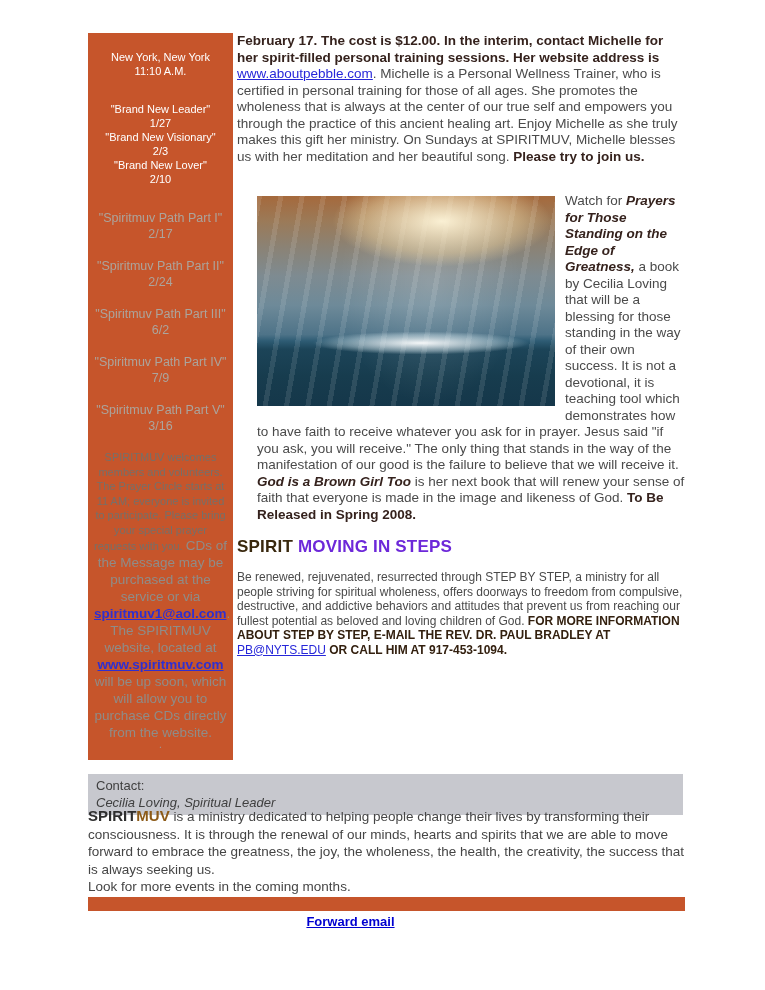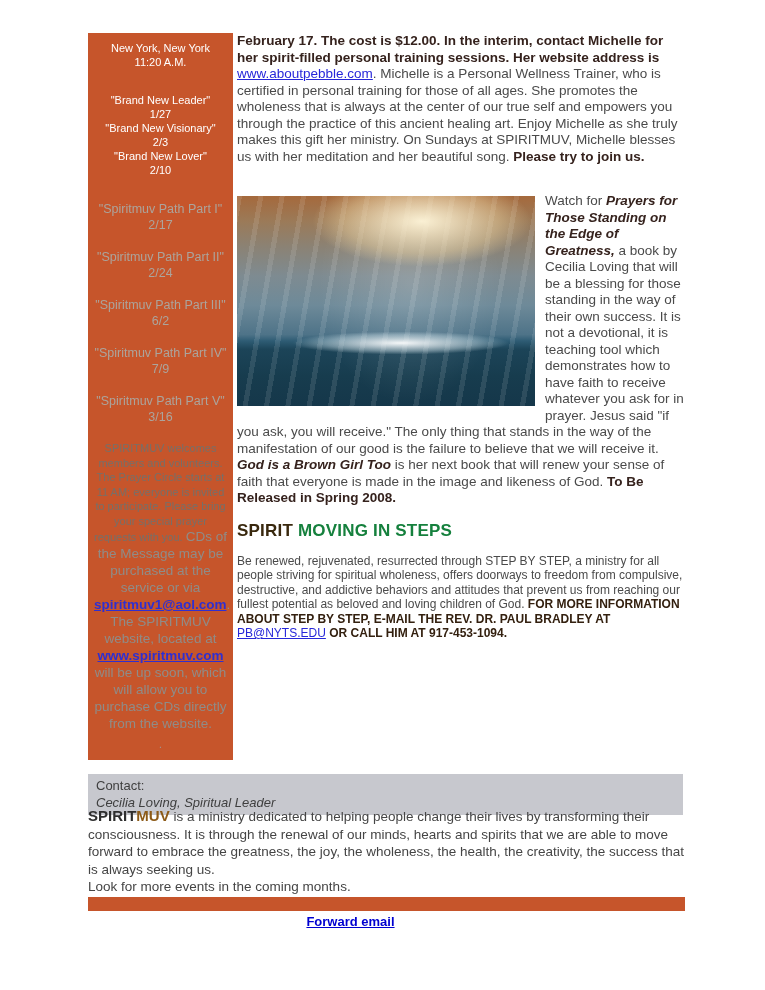--- a/index.html
+++ b/index.html
@@ -7,21 +7,21 @@
   body { font-family:"Liberation Sans", sans-serif; }
   #page { position:relative; width:765px; height:990px; background:#fff; overflow:hidden; }
 
   
   .sidebar {
     position:absolute; left:88px; top:33px; width:145px; height:727px;
     background:#C6552B; text-align:center; overflow:hidden;
     padding:6px 6px 0 6px;
   }
   .sb-white { color:#ffffff; font-size:11px; line-height:14px; }
-  .sb-loc { margin-top:2px; }
+  .sb-loc { margin-top:11px; }
   .sb-events { margin-top:24px; color:#ffffff; font-size:11px; line-height:14px; }
   .sb-path { margin-top:24px; color:#ACA49C; font-size:12.5px; line-height:16px; }
   .sb-path .path-item { margin-bottom:16px; }
   .sb-para { color:#75706A; font-size:11px; line-height:14.5px; }
   .sb-big { color:#8F8C88; font-size:13.5px; line-height:17px; }
   .sb-link { color:#2F2FD0; font-weight:bold; text-decoration:underline; font-size:13.5px; }
   .sb-dot { position:absolute; bottom:10px; left:0; right:0; text-align:center; color:#9c9c9c; font-size:10px; }
 
   
   .main { position:absolute; left:237px; top:33px; width:448px; }
@@ -32,25 +32,25 @@
 
   .photo {
     float:left; width:298px; height:210px; margin:3px 10px 3px 0;
     background:
       radial-gradient(ellipse 150px 16px at 55% 70%, rgba(255,255,255,0.95), rgba(224,238,243,0.40) 50%, rgba(224,238,243,0) 72%),
       radial-gradient(ellipse 140px 58px at 62% 12%, rgba(255,246,218,0.95), rgba(238,214,164,0.45) 55%, rgba(238,214,164,0) 78%),
       radial-gradient(ellipse 130px 170px at 58% 42%, rgba(255,255,255,0.16), rgba(255,255,255,0) 70%),
       repeating-linear-gradient(100deg, rgba(255,255,255,0.10) 0px, rgba(255,255,255,0.10) 5px, rgba(255,255,255,0) 5px, rgba(255,255,255,0) 21px),
       linear-gradient(180deg, #A5693C 0%, #9B7A58 12%, #8B8274 24%, #7E8B91 38%, #6E8A99 52%, #4E7388 66%, #2E5C74 69%, #1C4458 73%, #173C4E 86%, #15374A 100%);
   }
-  .book-para { margin-top:28px; }
+  .book-para { margin-top:28px;margin-left:20px; }
 
   .steps-head { margin-top:14px; font-size:17px; font-weight:bold; letter-spacing:0.2px; }
   .steps-head .h1c { color:#39280E; }
-  .steps-head .h2c { color:#15803d;text-align:center; }
+  .steps-head .h2c { color:#6d28d9;text-align:center; }
   .steps-body { margin-top:13px; color:#4A4A4A; font-size:12px; line-height:14.5px; }
   .steps-body .b-dark { color:#33200F; }
 
   
   .contact {
     position:absolute; left:88px; top:762px; width:595px; height:41px;
     background:#C7C8CE; color:#3F3F3F; font-size:13px; line-height:17px;
     padding:3px 8px;
     margin-top:12px;
   }
@@ -64,21 +64,21 @@
   .forward-wrap { position:absolute; left:0; top:912px; width:701px; text-align:center; }
   .forward-link { color:#0000D0; font-weight:bold; font-size:13px; text-decoration:underline; }
 </style>
 </head>
 <body>
 
 <div id="page">
 
   <div class="sidebar">
     <div class="sb-white sb-loc">New York, New York</div>
-    <div class="sb-white">11:20 A.M.</div>
+    <div class="sb-white">11:10 A.M.</div>
 
     <div class="sb-events">
       <div>"Brand New Leader"</div>
       <div>1/27</div>
       <div>"Brand New Visionary"</div>
       <div>2/3</div>
       <div>"Brand New Lover"</div>
       <div>2/10</div>
     </div>
 

